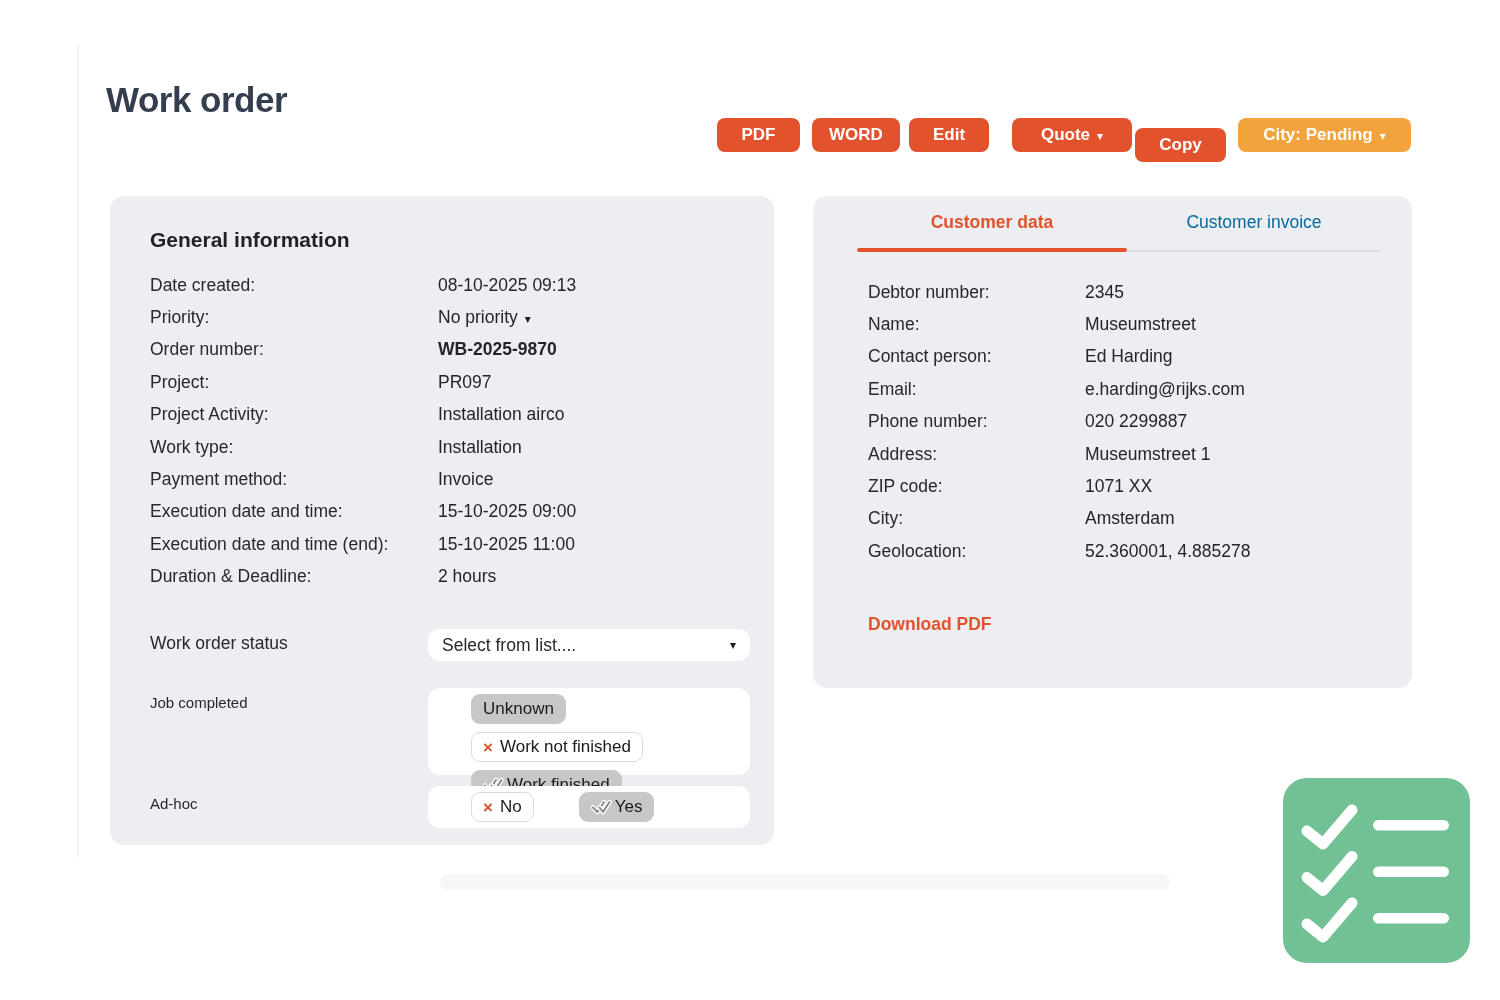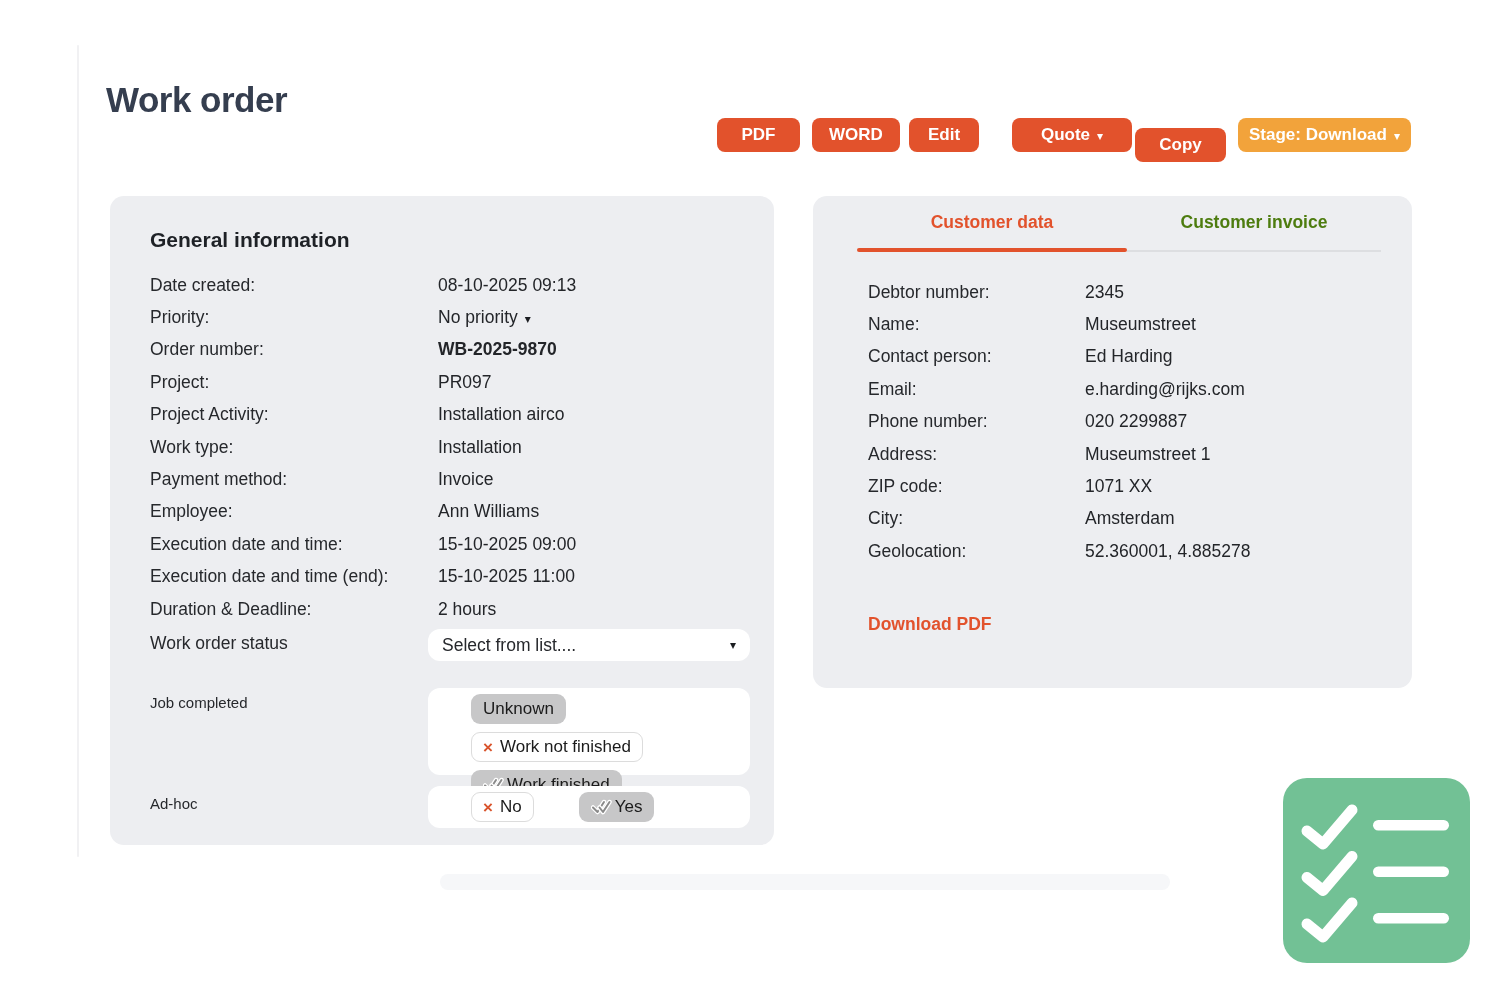--- a/index.html
+++ b/index.html
@@ -11,21 +11,21 @@
   .footer-shadow { position:absolute; left:440px; top:874px; width:730px; height:16px; background:#F6F7F9; border-radius:8px; }
 
   .page-title { position:absolute; left:106px; top:80px; font-size:35px; font-weight:800; letter-spacing:-0.5px; color:#353E4F; }
 
   .btn { position:absolute; top:118px; height:34px; border-radius:8px; border:none; cursor:pointer;
     display:flex; align-items:center; justify-content:center; gap:7px;
     color:#fff; font-weight:700; font-size:17px; font-family:inherit; background:#E2522C; }
   .btn .caret { font-size:12px; line-height:1; transform:translateY(1px); }
   .btn-pdf   { left:717px;  width:83px; }
   .btn-word  { left:812px;  width:88px; }
-  .btn-edit  { left:909px;  width:70px; }
+  .btn-edit  { left:909px;  width:80px; }
   .btn-quote { left:1012px; width:120px; }
   .btn-copy  { left:1135px; width:91px;margin-top:10px; }
   .btn-stage { left:1238px; width:173px; background:#F2A33B; }
 
   .panel { position:absolute; background:#EDEEF1; border-radius:14px; }
   .panel-left  { left:110px; top:196px; width:664px; height:649px; }
   .panel-right { left:813px; top:196px; width:599px; height:492px; }
 
   .gen-heading { position:absolute; left:40px; top:32px; font-size:21px; font-weight:700; color:#1E2126; }
 
@@ -56,21 +56,21 @@
 
   .pill { height:30px; border-radius:9px; display:inline-flex; align-items:center; padding:0 12px;
     font-size:17px; color:#1B1B1B; cursor:pointer; white-space:nowrap;margin-left:37px; }
   .pill-gray  { background:#C7C7C8; }
   .pill-white { background:#fff; border:1.5px solid #DCDCDC; padding:0 11px; }
   .x-icon { color:#D9532B; font-weight:700; font-size:17px; margin-right:7px; line-height:1; }
   .dcheck { margin-right:3px; display:inline-block; }
 
   .tab { position:absolute; top:16px; text-align:center; font-size:17.5px; cursor:pointer; }
   .tab-active { left:44px; width:270px; color:#E2522C; font-weight:700; }
-  .tab-idle   { left:314px; width:254px; color:#4d7c0f; font-weight:700; }
+  .tab-idle   { left:314px; width:254px; color:#0369a1; font-weight:400; }
   .tab-underline { position:absolute; left:44px; top:52px; width:270px; height:4px; background:#E2522C; border-radius:2px; }
   .tab-gray-line { position:absolute; left:314px; top:54px; width:254px; height:2px; background:#DDDEE1; }
 
   .download-link { position:absolute; left:55px; top:418px; font-size:17.5px; font-weight:600; color:#E2522C; cursor:pointer; }
 
   .checklist-icon { position:absolute; left:1283px; top:778px; width:187px; height:185px;
     background:#72C195; border-radius:24px; }
 </style>
 </head>
 <body>
@@ -92,21 +92,21 @@
     <span>Edit</span>
   </button>
   <button class="btn btn-quote">
     <span>Quote</span>
     <span class="caret">▾</span>
   </button>
   <button class="btn btn-copy">
     <span>Copy</span>
   </button>
   <button class="btn btn-stage">
-    <span>Stage: Download</span>
+    <span>City: Pending</span>
     <span class="caret">▾</span>
   </button>
 
   <section class="panel panel-left">
     <h2 class="gen-heading">General information</h2>
 
     <div class="rows rows-left">
       <div class="row">
         <span class="lbl">Date created:</span>
         <span class="val">08-10-2025 09:13</span>
@@ -129,24 +129,20 @@
         <span class="lbl">Project Activity:</span>
         <span class="val">Installation airco</span>
       </div>
       <div class="row">
         <span class="lbl">Work type:</span>
         <span class="val">Installation</span>
       </div>
       <div class="row">
         <span class="lbl">Payment method:</span>
         <span class="val">Invoice</span>
-      </div>
-      <div class="row">
-        <span class="lbl">Employee:</span>
-        <span class="val">Ann Williams</span>
       </div>
       <div class="row">
         <span class="lbl">Execution date and time:</span>
         <span class="val">15-10-2025 09:00</span>
       </div>
       <div class="row">
         <span class="lbl">Execution date and time (end):</span>
         <span class="val">15-10-2025 11:00</span>
       </div>
       <div class="row">

